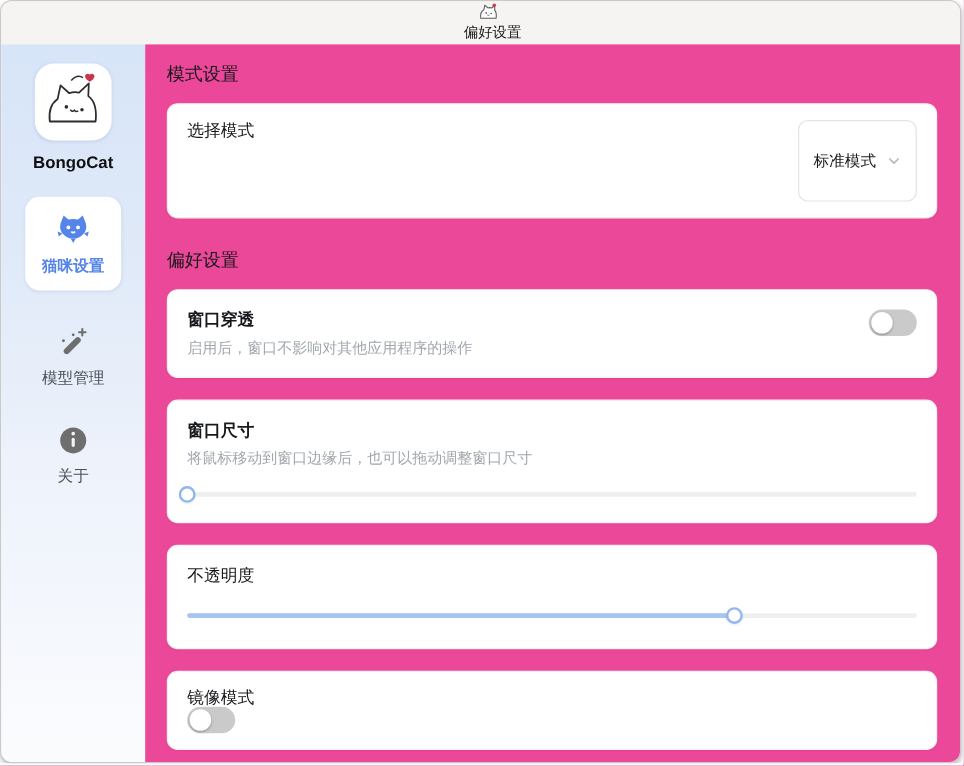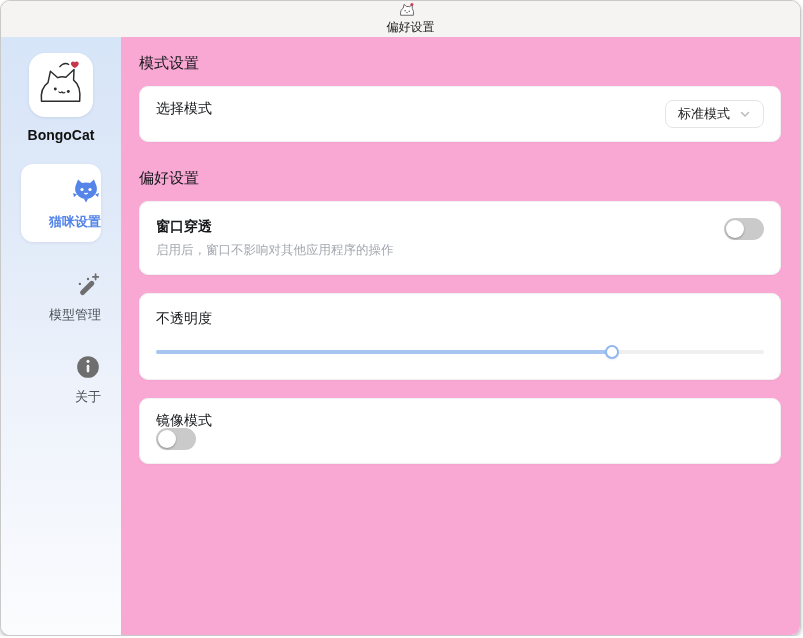--- a/index.html
+++ b/index.html
@@ -15,39 +15,39 @@
   .ctrl.max span{display:block;width:10px;height:10px;border:1px solid #c7c7c7;border-radius:2px;}
   .ctrl.close{font-size:14px;color:#1a1a1a;}
   
   .body{display:flex;height:600px;}
   .sidebar{width:120px;flex:0 0 120px;background:linear-gradient(180deg,#d7e5f8 0%,#dfe9f8 28%,#edf2fb 58%,#fbfcfe 100%);
     display:flex;flex-direction:column;align-items:center;}
   .logo-card{margin-top:16px;width:64px;height:64px;background:#fff;border-radius:16px;display:grid;place-items:center;
     box-shadow:0 1px 3px rgba(80,110,160,.15);}
   .app-name{margin-top:10px;font-size:14px;font-weight:700;color:#101010;}
   .nav{display:flex;flex-direction:column;align-items:center;width:100%;}
-  .nav-item{display:flex;flex-direction:column;align-items:flex-end;width:80px;cursor:default;}
+  .nav-item{display:flex;flex-direction:column;align-items:center;width:80px;cursor:default;}
   .nav-item .nav-label{margin-top:8px;font-size:13px;color:#4c5157;}
   .nav-item.active{margin-top:21px;background:#fff;border-radius:12px;padding:13px 0 11px;box-shadow:0 1px 3px rgba(80,110,160,.12);}
   .nav-item.active .nav-label{color:#5585e8;font-weight:700;}
   .nav-item.plain{margin-top:30px;}
   
-  .main{flex:1;background:#f9a8d4;padding:16px 19px 0 18px;box-sizing:border-box;}
+  .main{flex:1;background:#ec4899;padding:16px 19px 0 18px;box-sizing:border-box;}
   .section-title{font-size:15px;font-weight:500;color:#141619;line-height:20px;margin:0 0 13px 0;}
   .section-title.second{margin-top:26px;}
   .card{background:#fff;border:1px solid #f1f1f2;border-radius:9px;box-shadow:0 1px 2px rgba(0,0,0,.03);
     padding:16px;box-sizing:border-box;}
   .card + .card{margin-top:18px;}
   .card.row{display:flex;justify-content:space-between;}
   .card.compact{padding:13px 16px;}
   .item-title{font-size:14px;color:#17191c;line-height:16px;}
   .item-title.strong{font-weight:700;}
   .item-desc{margin-top:9px;font-size:12.5px;color:#a2a7ae;line-height:15px;}
   
-  .dropdown{display:inline-flex;align-items:center;gap:9px;padding:4px 12px;background:#fff;border:1px solid #e4e4e6;
+  .dropdown{display:inline-flex;align-items:center;gap:9px;padding:24px 12px;background:#fff;border:1px solid #e4e4e6;
     border-radius:8px;font-size:13px;color:#1a1a1a;cursor:pointer;}
   
   .toggle{position:relative;width:40px;height:22px;border-radius:11px;background:#cacaca;flex:0 0 auto;cursor:pointer;}
   .toggle .knob{position:absolute;left:2px;top:2px;width:18px;height:18px;border-radius:50%;background:#fff;
     box-shadow:0 1px 2px rgba(0,0,0,.3);}
   
   .slider{position:relative;height:14px;margin-top:15px;cursor:pointer;}
   .slider .track{position:absolute;left:0;right:0;top:5px;height:4px;border-radius:2px;background:#efefef;}
   .slider .fill{position:absolute;left:0;top:5px;height:4px;border-radius:2px;background:#a6c6f1;width:var(--p,0%);}
   .slider .handle{position:absolute;top:0;left:var(--p,0%);transform:translateX(-50%);width:14px;height:14px;
@@ -157,20 +157,29 @@
       <div class="card row">
         <div>
           <div class="item-title strong">窗口穿透</div>
           <div class="item-desc">启用后，窗口不影响对其他应用程序的操作</div>
         </div>
         <div class="toggle">
             <span class="knob"></span>
           </div>
       </div>
 
+      <div class="card">
+        <div class="item-title strong">窗口尺寸</div>
+        <div class="item-desc">将鼠标移动到窗口边缘后，也可以拖动调整窗口尺寸</div>
+        <div class="slider" style="--p: 0%;">
+          <span class="track"></span>
+          <span class="fill"></span>
+          <span class="handle"></span>
+        </div>
+      </div>
 
       <div class="card" style="margin-top:18px;padding-bottom:20px;">
         <div class="item-title">不透明度</div>
         <div class="slider" style="margin-top: 19px; --p: 75%;">
           <span class="track"></span>
           <span class="fill"></span>
           <span class="handle"></span>
         </div>
       </div>
 

